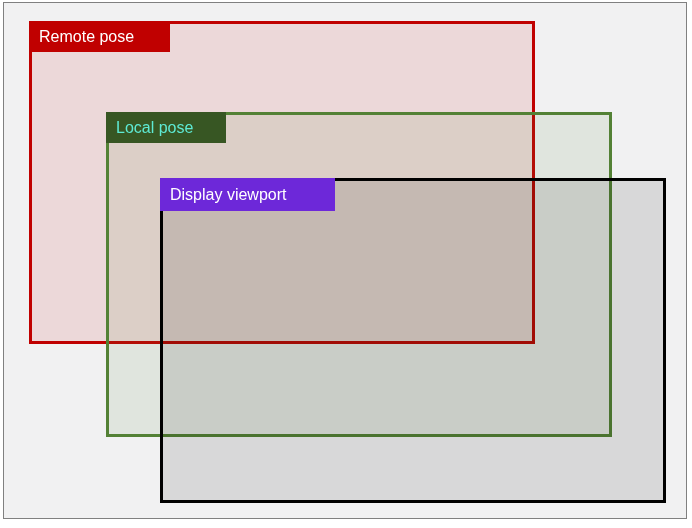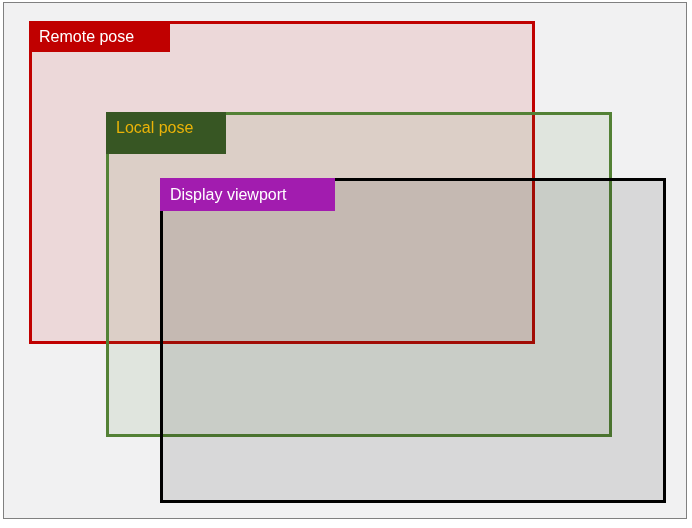--- a/index.html
+++ b/index.html
@@ -45,20 +45,20 @@
 
 <div class="page" style="background: rgb(255, 255, 255);">
 
   <div class="frame" style="background: rgb(241, 241, 242); border-color: rgb(128, 128, 128);"></div>
 
   <div class="rect" style="left: 29px; top: 21px; width: 506px; height: 323px; border-color: rgb(192, 0, 0); background: rgba(192, 0, 0, 0.1);">
     <div class="rect-label" style="background: rgb(192, 0, 0); color: rgb(255, 255, 255); width: 141px; height: 31px; line-height: 31px;">Remote pose</div>
   </div>
 
   <div class="rect" style="left: 106px; top: 112px; width: 506px; height: 325px; border-color: rgb(83, 129, 53); background: rgba(83, 129, 53, 0.1);">
-    <div class="rect-label" style="background: rgb(55, 86, 35); color: #eab308; width: 120px; height: 42px; line-height: 31px;">Local pose</div>
+    <div class="rect-label" style="background: rgb(55, 86, 35); color: #5eead4; width: 120px; height: 31px; line-height: 31px;">Local pose</div>
   </div>
 
   <div class="rect" style="left: 160px; top: 178px; width: 506px; height: 325px; border-color: rgb(0, 0, 0); background: rgba(0, 0, 0, 0.1);">
-    <div class="rect-label" style="background: #a21caf; color: rgb(255, 255, 255); width: 175px; height: 33px; line-height: 33px;">Display viewport</div>
+    <div class="rect-label" style="background: #6d28d9; color: rgb(255, 255, 255); width: 175px; height: 33px; line-height: 33px;">Display viewport</div>
   </div>
 
 </div>
 
 </body></html>

